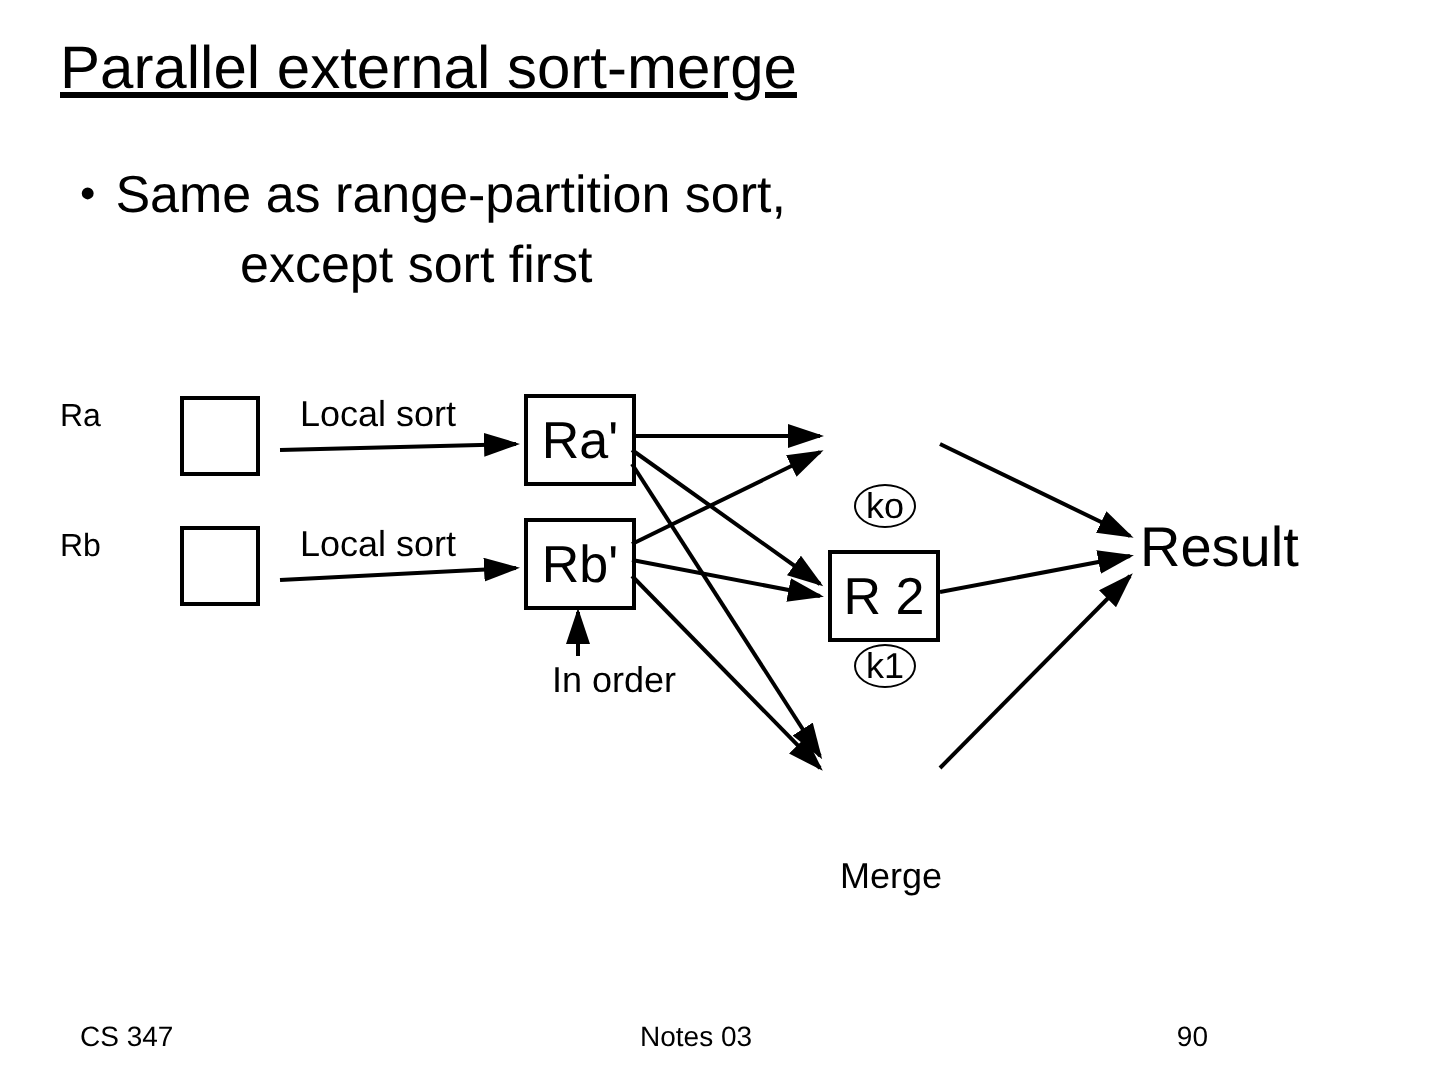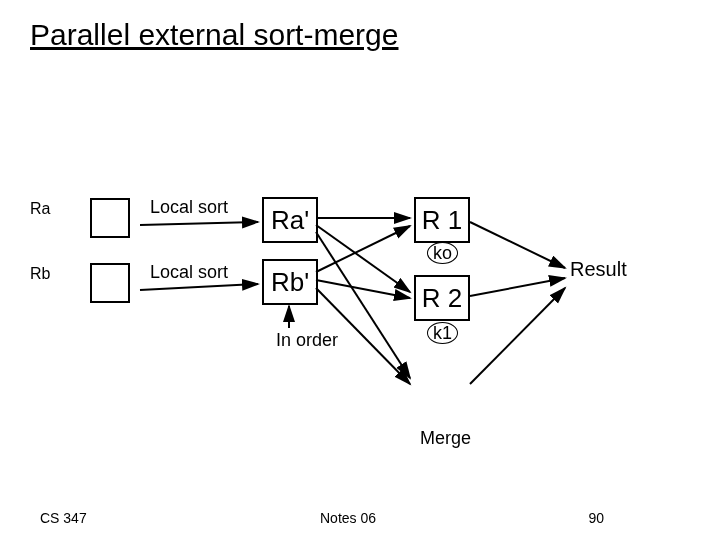--- a/index.html
+++ b/index.html
@@ -16,47 +16,50 @@
   .foot{position:absolute;bottom:14px;font-size:14px}
   svg{position:absolute;left:0;top:0;pointer-events:none}
 </style>
 </head>
 <body>
 
 <div class="slide">
 
   <div class="title">Parallel external sort-merge</div>
 
+  <div class="bullet">
+    <span class="dot">•</span><span>Same as range-partition sort,</span>
+    <span class="l2">except sort first</span>
+  </div>
 
   <div class="lbl" style="left:30px;top:200px">Ra</div>
   <div class="lbl" style="left:30px;top:265px">Rb</div>
 
   <div class="box sq" style="left:90px;top:198px"></div>
   <div class="box sq" style="left:90px;top:263px"></div>
 
   <div class="lbl sm" style="left:150px;top:197px">Local sort</div>
   <div class="lbl sm" style="left:150px;top:262px">Local sort</div>
 
   <div class="box md" style="left:262px;top:197px">Ra'</div>
   <div class="box md" style="left:262px;top:259px">Rb'</div>
 
   <div class="lbl sm" style="left:276px;top:330px">In order</div>
 
-  <div class="box md" style="left:414px;top:197px">R 1</div>
   <div class="box md" style="left:414px;top:275px">R 2</div>
 
   <div class="lbl sm" style="left:427px;top:242px;border:1.5px solid #000;border-radius:50%;padding:0 5px;line-height:20px">ko</div>
   <div class="lbl sm" style="left:427px;top:322px;border:1.5px solid #000;border-radius:50%;padding:0 5px;line-height:20px">k1</div>
 
-  <div class="lbl" style="left:570px;top:258px;font-size:20px">Result</div>
+  <div class="lbl" style="left:570px;top:258px;font-size:28px">Result</div>
 
   <div class="lbl sm" style="left:420px;top:428px">Merge</div>
 
   <div class="foot" style="left:40px">CS 347</div>
-  <div class="foot" style="left:320px">Notes 06</div>
+  <div class="foot" style="left:320px">Notes 03</div>
   <div class="foot" style="right:40px">90</div>
 
   <svg width="720" height="540">
     <defs>
       <marker id="ah" markerWidth="10" markerHeight="10" refX="8" refY="3" orient="auto">
         <path d="M0,0 L9,3 L0,6 Z" fill="#000"></path>
       </marker>
     </defs>
 
     <line x1="140" y1="225" x2="258" y2="222" stroke="#000" stroke-width="2" marker-end="url(#ah)"></line>

